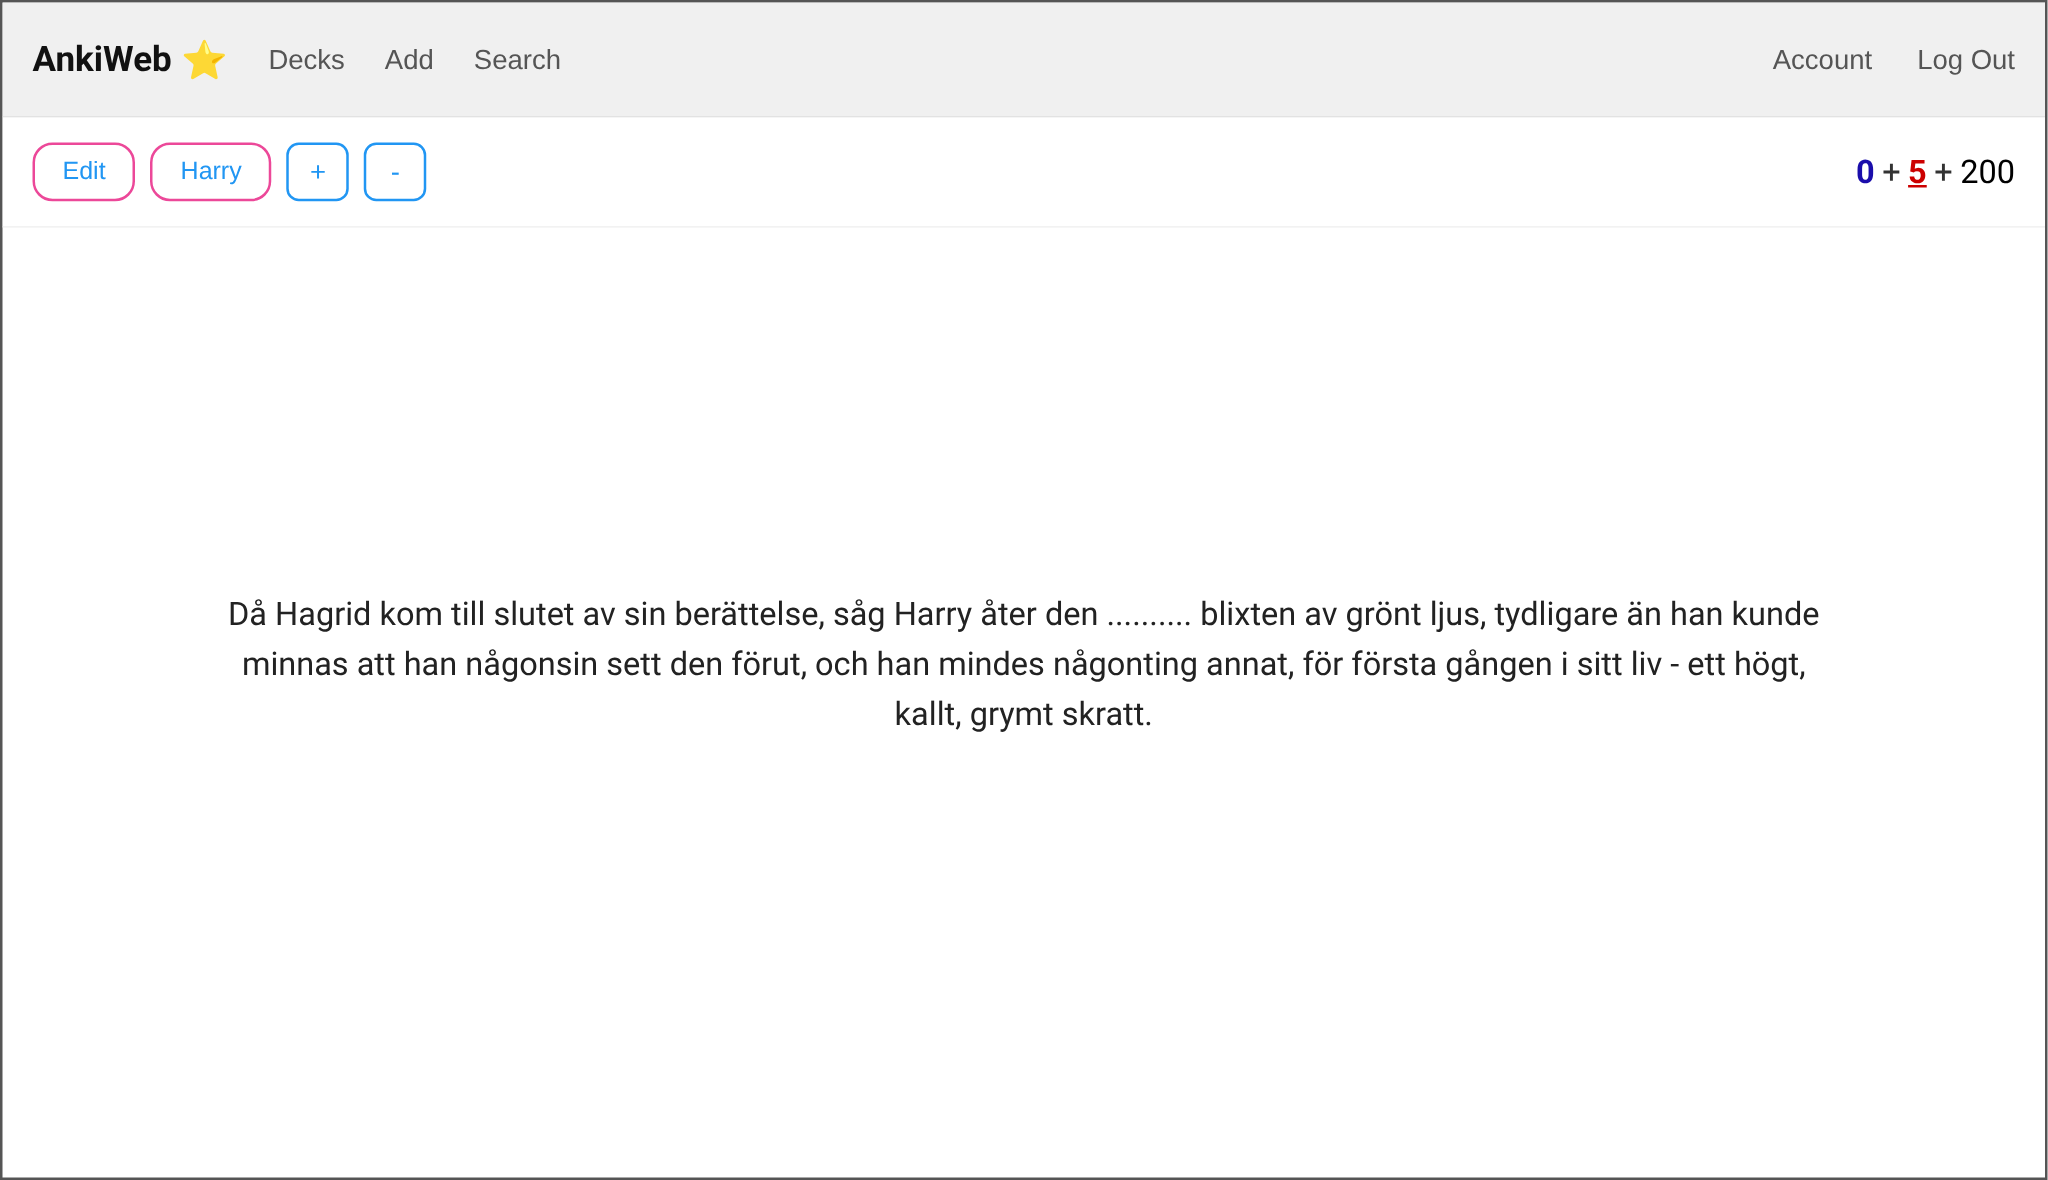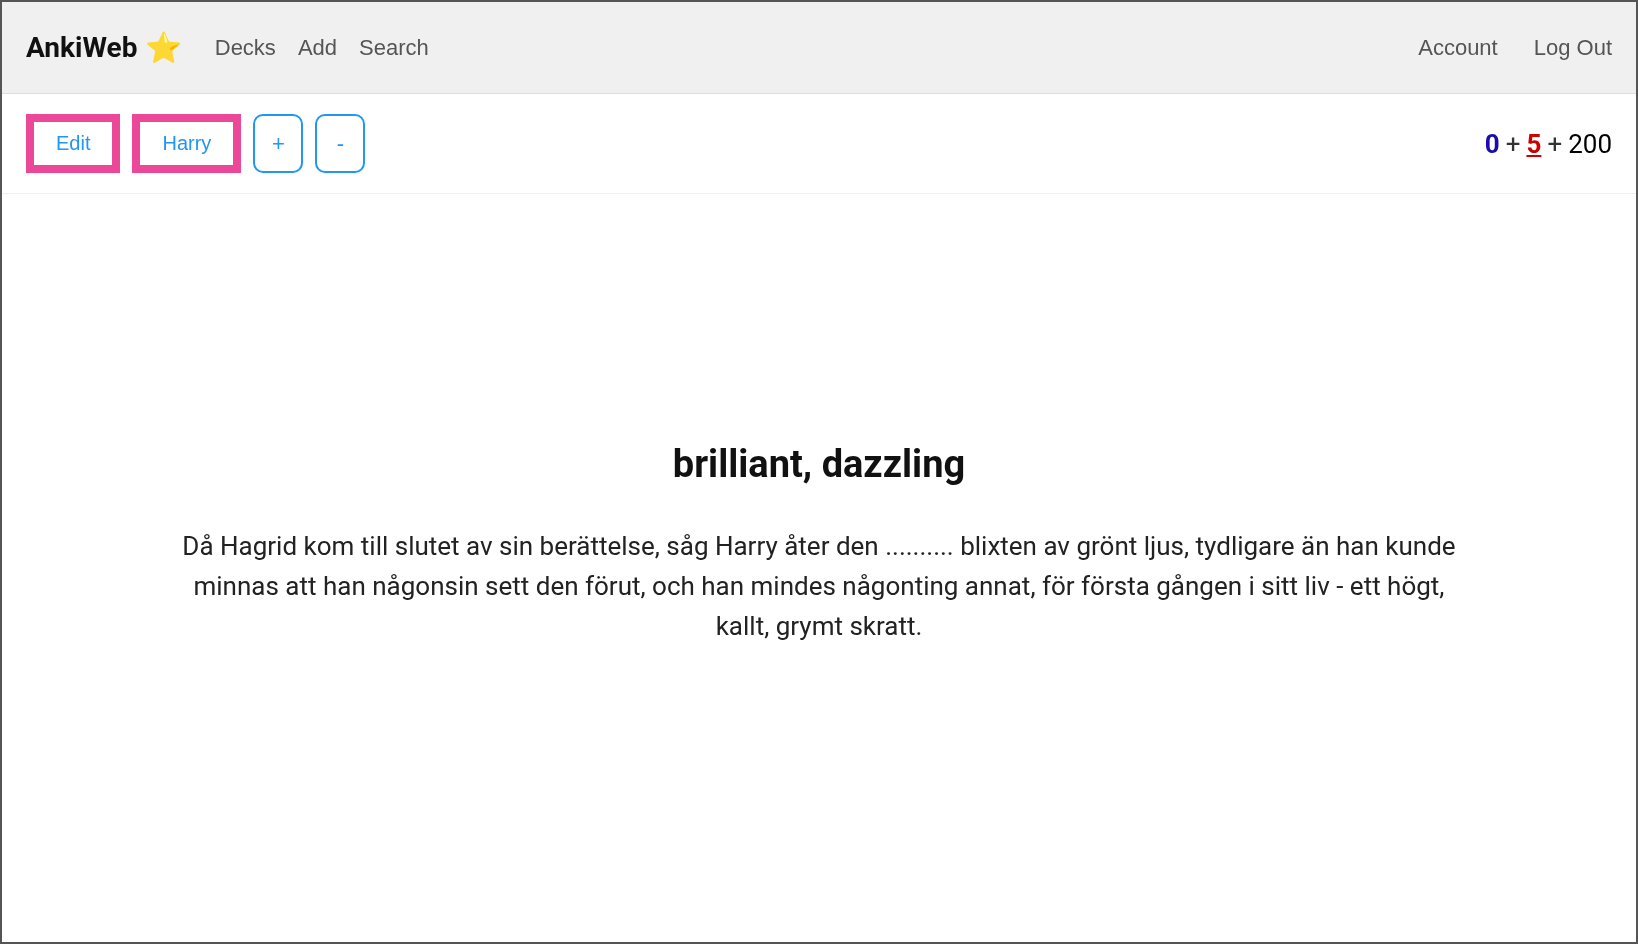--- a/index.html
+++ b/index.html
@@ -39,21 +39,21 @@
       color: #111;
     }
 
     .star-icon {
       color: #2196f3;
       font-size: 30px;
     }
 
     .nav-links {
       display: flex;
-      gap: 22px;
+      gap: 32px;
       flex: 1;
     }
 
     .nav-link {
       font-size: 22px;
       color: #555;
       text-decoration: none;
       cursor: pointer;
       background: none;
       border: none;
@@ -82,24 +82,24 @@
       border-bottom: 1px solid #eee;
     }
 
     .toolbar-left {
       display: flex;
       gap: 12px;
       flex: 1;
     }
 
     .toolbar-btn {
-      border: 8px solid #ec4899;
+      border: 2px solid #ec4899;
       background: #fff;
       color: #2196f3;
-      border-radius: 0;
+      border-radius: 16px;
       font-size: 20px;
       padding: 10px 22px;
       cursor: pointer;
       font-weight: 500;
     }
 
     .toolbar-btn-small {
       border: 2px solid #2196f3;
       background: #fff;
       color: #2196f3;
@@ -217,15 +217,14 @@
   <div class="toolbar-right">
     <span class="count-blue">0</span>
     <span class="count-sep">+</span>
     <span class="count-red">5</span>
     <span class="count-sep">+</span>
     <span class="count-green">200</span>
   </div>
 </div>
 
 <div class="card-area">
-  <div class="card-word">brilliant, dazzling</div>
   <div class="card-text">Då Hagrid kom till slutet av sin berättelse, såg Harry åter den .......... blixten av grönt ljus, tydligare än han kunde minnas att han någonsin sett den förut, och han mindes någonting annat, för första gången i sitt liv - ett högt, kallt, grymt skratt.</div>
 </div>
 
 </body></html>

